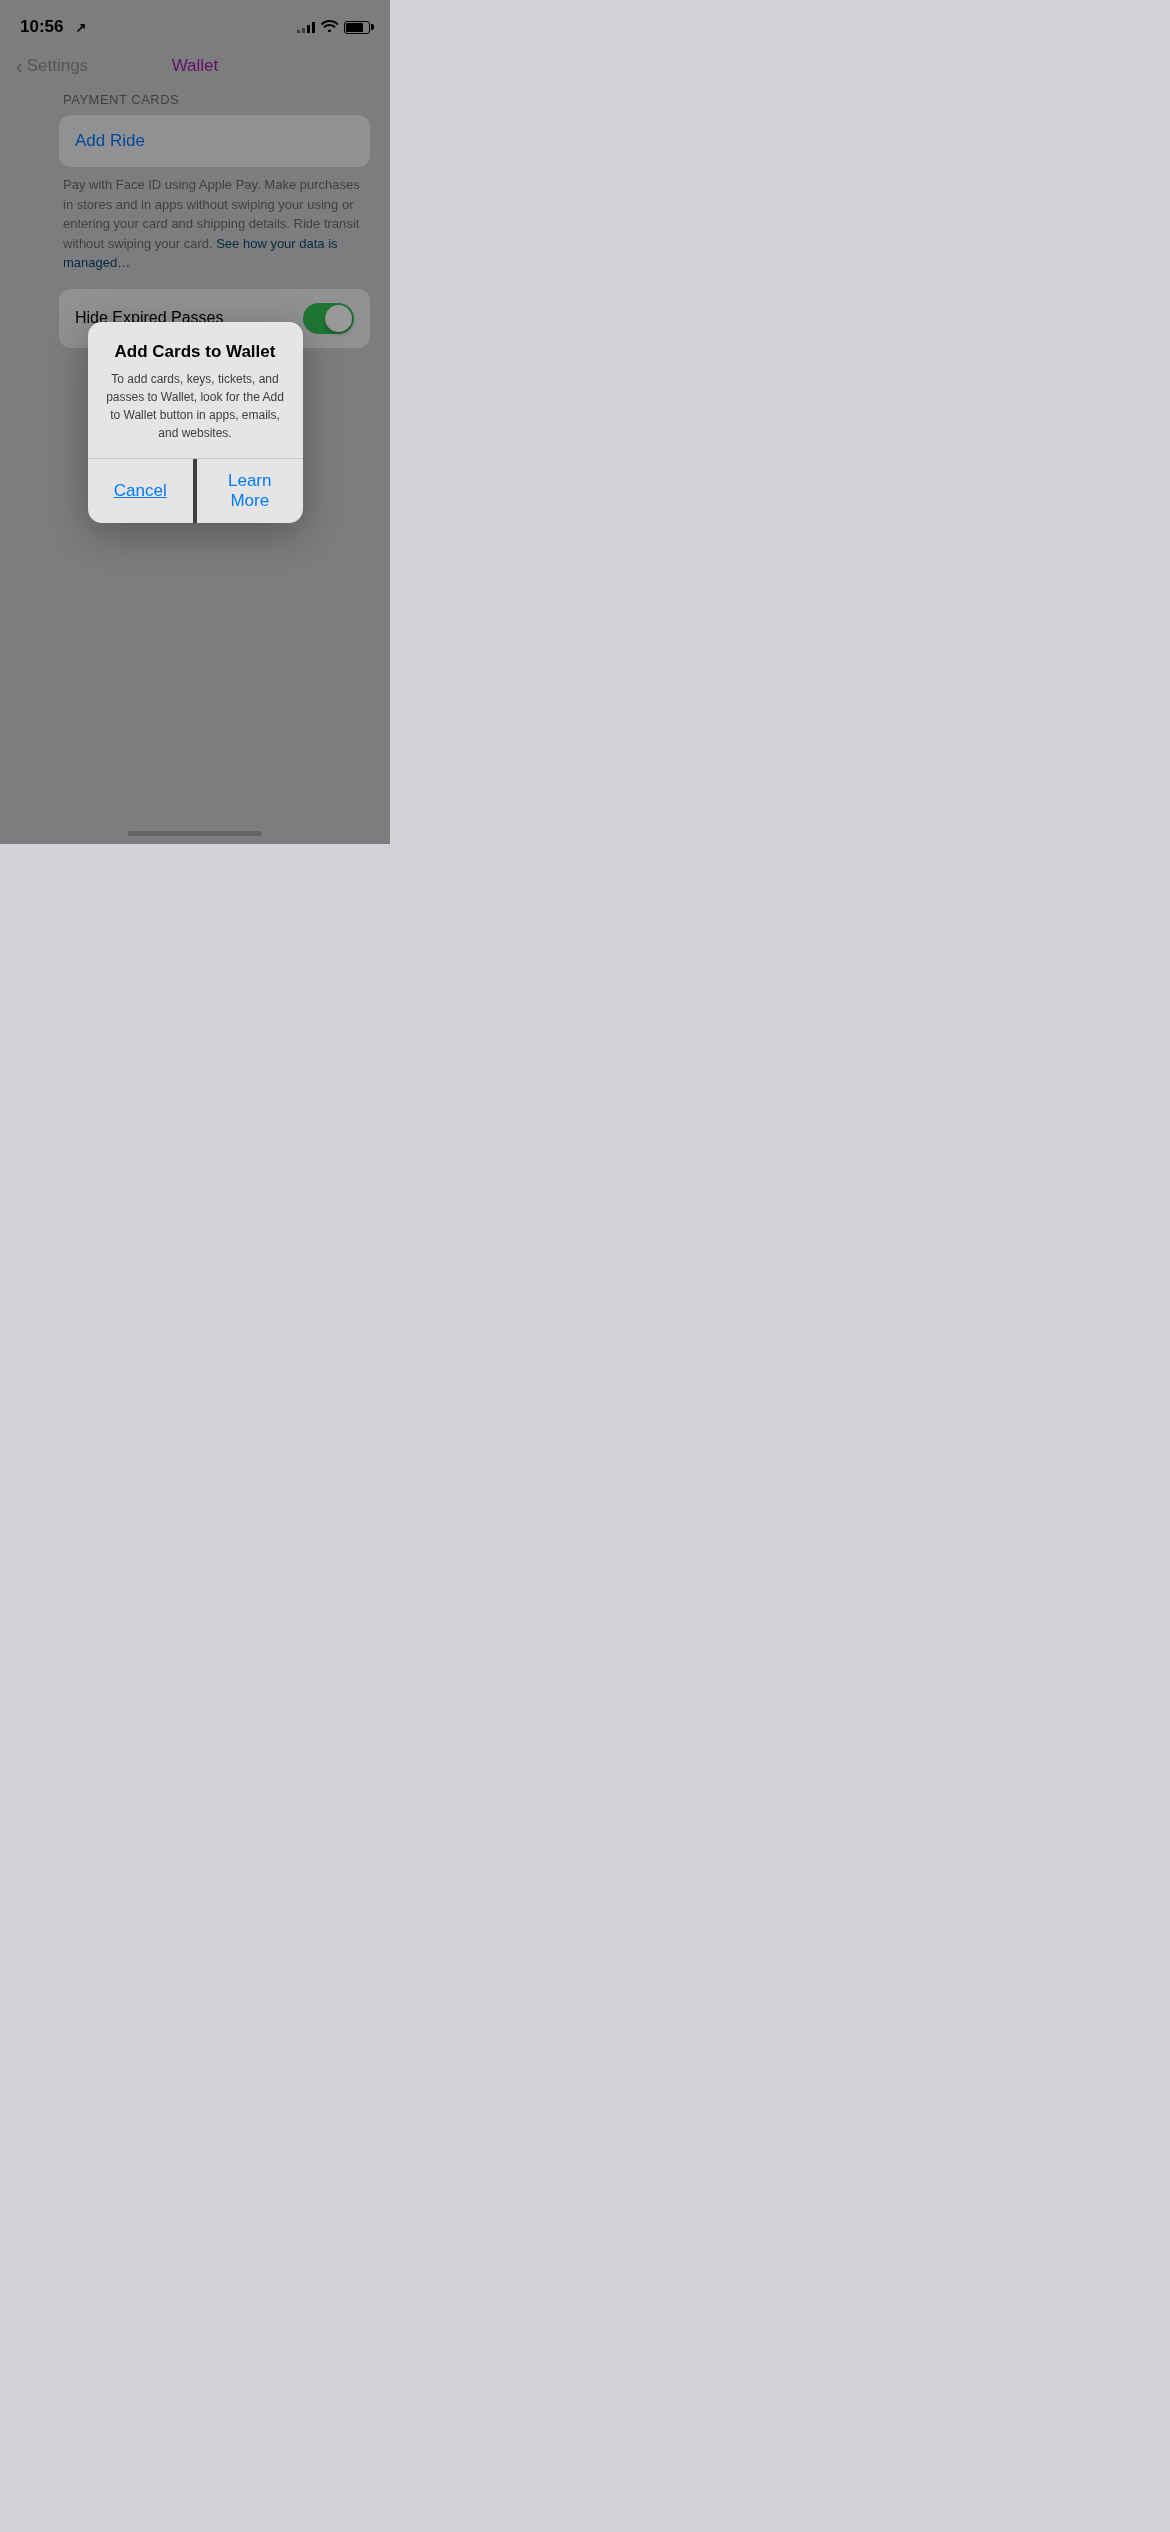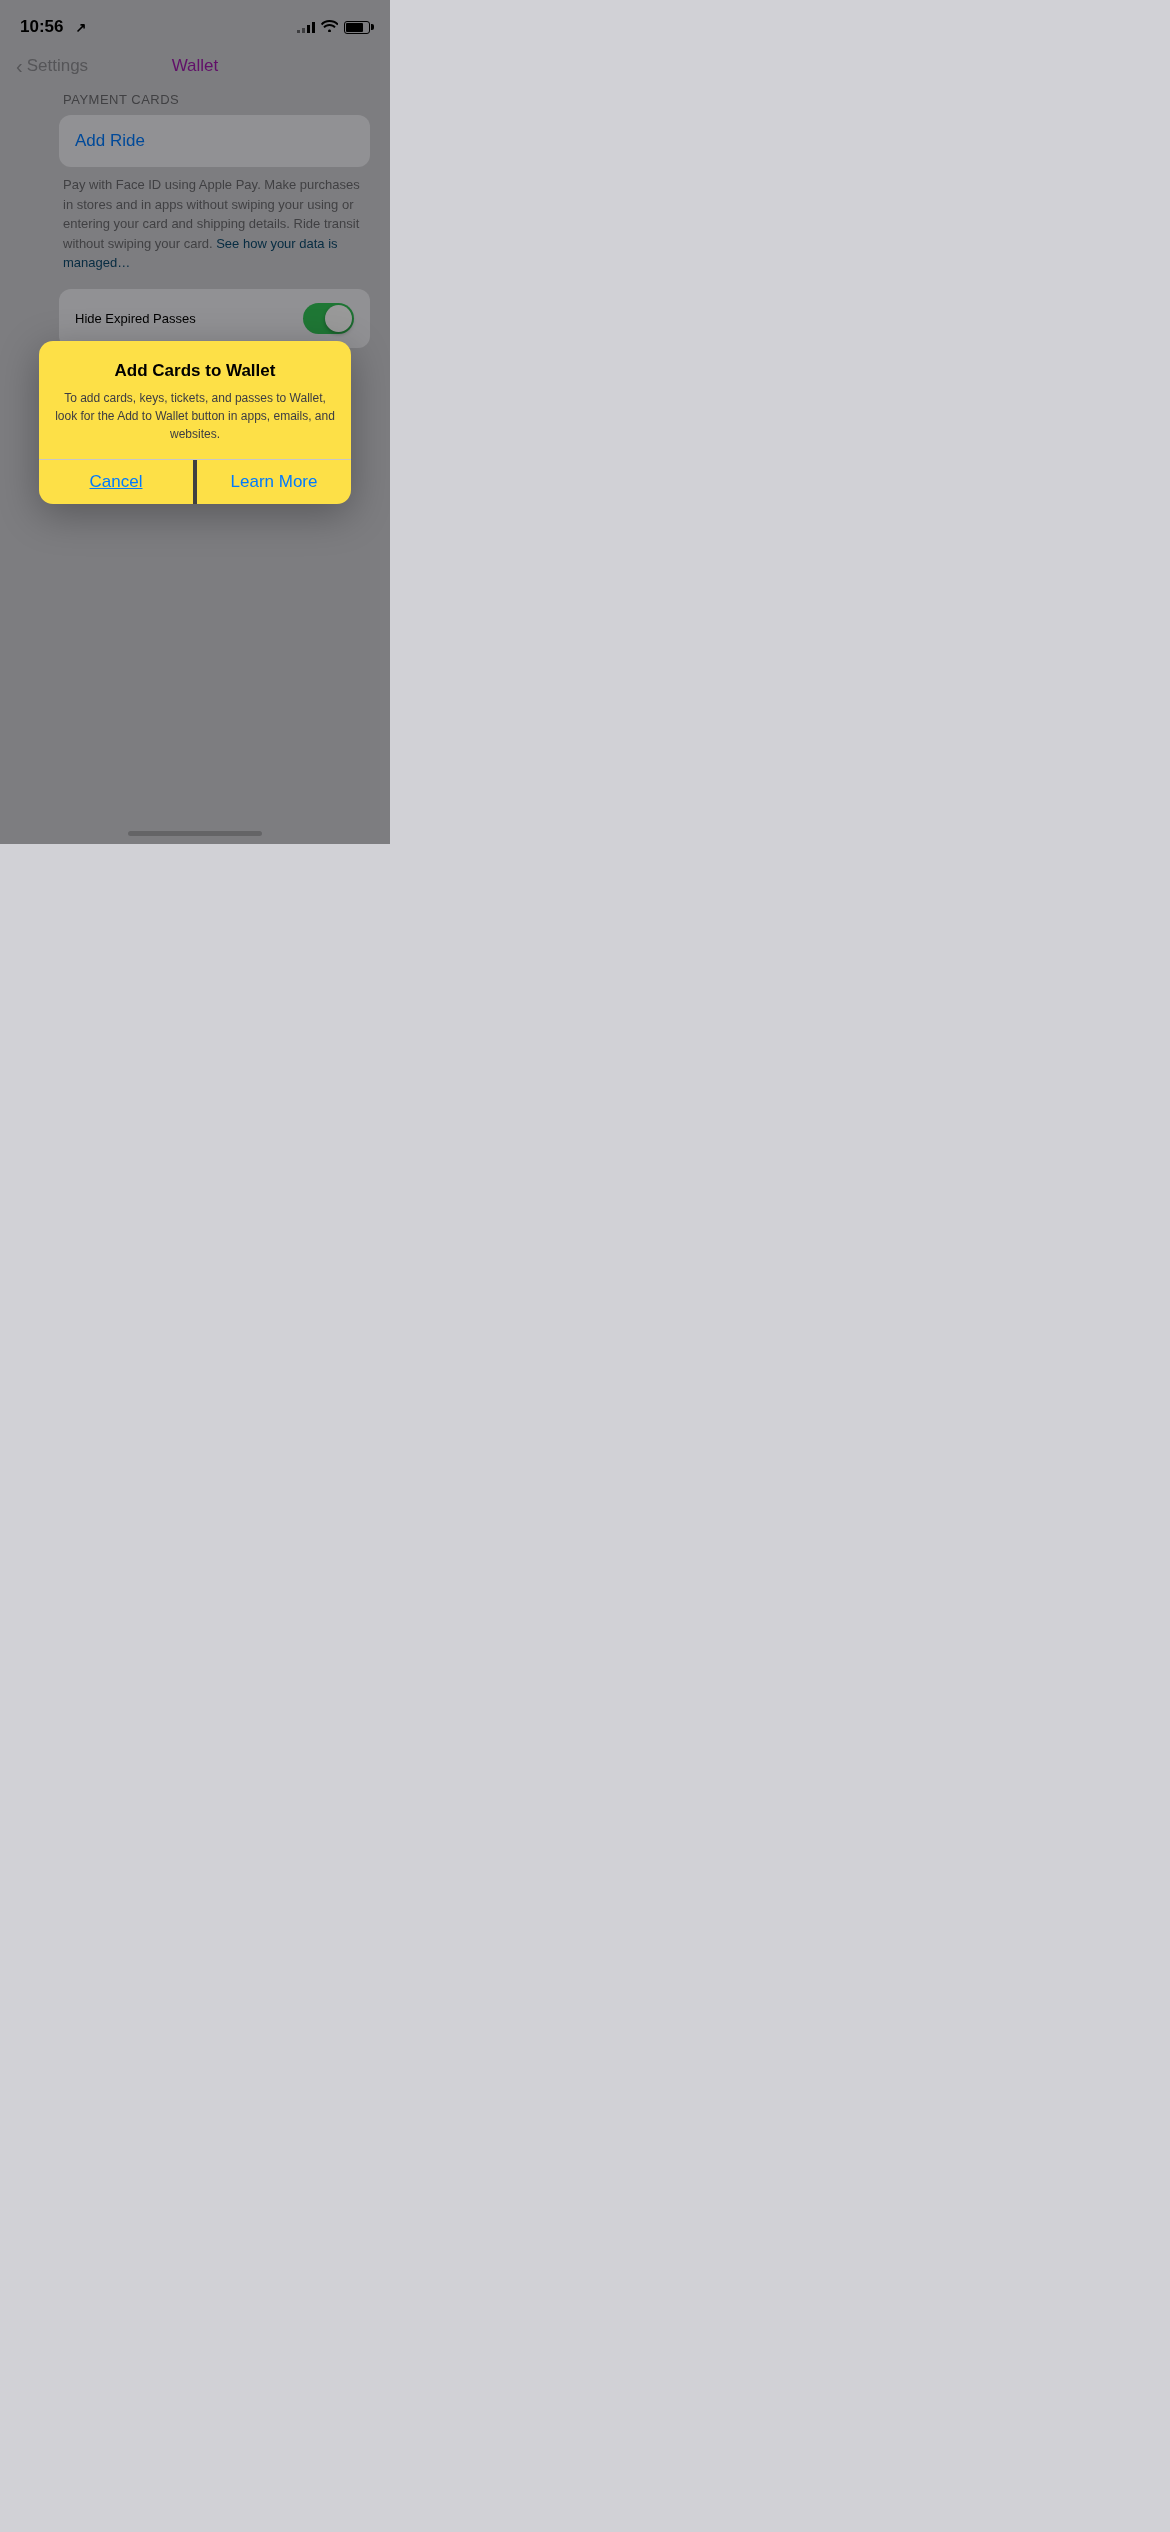--- a/index.html
+++ b/index.html
@@ -171,21 +171,21 @@
       background: #f2f2f7;
       border-radius: 12px;
       padding: 14px 16px;
       display: flex;
       justify-content: space-between;
       align-items: center;
       margin-bottom: 16px;
     }
 
     .toggle-label {
-      font-size: 13px;
+      font-size: 16px;
       color: #000;
     }
 
     .toggle {
       width: 51px;
       height: 31px;
       background: #34c759;
       border-radius: 16px;
       position: relative;
       cursor: pointer;
@@ -211,23 +211,23 @@
       bottom: 0;
       background: rgba(0,0,0,0.4);
       display: flex;
       align-items: center;
       justify-content: center;
       z-index: 100;
     }
 
     
     .alert-dialog {
-      background: #fde047;
+      background: #e5e5e5;
       border-radius: 14px;
-      width: 312px;
+      width: 215px;
       overflow: hidden;
       box-shadow: 0 10px 40px rgba(0,0,0,0.3);
     }
 
     .alert-content {
       padding: 20px 16px 16px 16px;
       text-align: center;
     }
 
     .alert-title {

